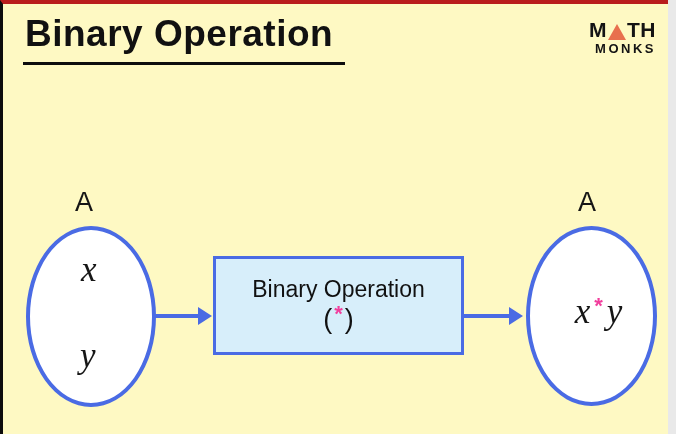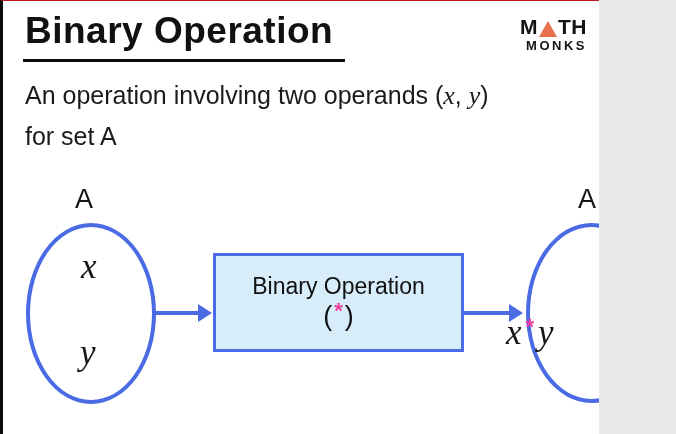--- a/index.html
+++ b/index.html
@@ -1,19 +1,19 @@
 <!DOCTYPE html>
 <html style="--blue: #4a6be4; --box-fill: #d7eefa; --operator-pink: #f13d9c; --logo-orange: #e8704e;"><head>
 <meta charset="utf-8">
 <style>
   * { margin:0; padding:0; box-sizing:border-box; }
   html,body { background:#e9e9e9; }
   .page {
-    position:relative; width:599px; height:434px; background:#ffffff;
-    border-top:1px solid #b91c1c; border-left:3px solid #0c0c0c;
+    position:relative; width:668px; height:434px; background:#fef9c3;
+    border-top:4px solid #b91c1c; border-left:3px solid #0c0c0c;
     font-family:"Liberation Sans", sans-serif; overflow:hidden;
     color:#1b1b1b;
   }
   
   .title {
     position:absolute; left:20px; top:10px;
     font-size:37px; font-weight:600; letter-spacing:0.5px; color:#111;
     border-bottom:3.5px solid #0d0d0d; padding:0 12px 7px 2px;
     line-height:1.1; white-space:nowrap;
   }
@@ -64,46 +64,42 @@
     display:flex; flex-direction:column; align-items:center; justify-content:center;
   }
   .op-box-title { font-size:23px; color:#111; line-height:1.2; }
   .op-symbol-line { font-size:27px; color:#111; line-height:1.1; margin-top:2px; }
   .star {
     color:var(--operator-pink, #f13d9c); font-weight:700; font-style:normal;
     font-size:22px; position:relative; top:-7px; margin:0 2px;
     font-family:"Liberation Sans", sans-serif;
   }
   .result {
-    position:absolute; left:503px; top:290px; width:131px; 
+    position:absolute; left:530px; top:290px; width:131px; text-align:center;
     font-family:"Liberation Serif", serif; font-style:italic; font-size:35px;
-    color:#161616; line-height:1;margin-top:24px;
+    color:#161616; line-height:1;
   }
   .result .star { top:-10px; margin:0 4px; }
 </style>
 </head>
 <body>
 
 <div class="page">
 
   <h1 class="title">Binary Operation</h1>
 
   <div class="logo">
     <div class="logo-top">
       <span>M</span>
       <span class="logo-tri"></span>
       <span>TH</span>
     </div>
     <div class="logo-sub">MONKS</div>
   </div>
 
-  <div class="desc">
-    <div><span>An operation involving two operands (</span><span class="mathvar">x</span><span>, </span><span class="mathvar">y</span><span>)</span></div>
-    <div>for set A</div>
-  </div>
 
   <div class="set-label left">A</div>
   <div class="ellipse left"></div>
   <div class="elem ex">x</div>
   <div class="elem wy">y</div>
 
   <div class="arrow-line in"></div>
   <div class="arrow-head in"></div>
 
   <div class="op-box">

